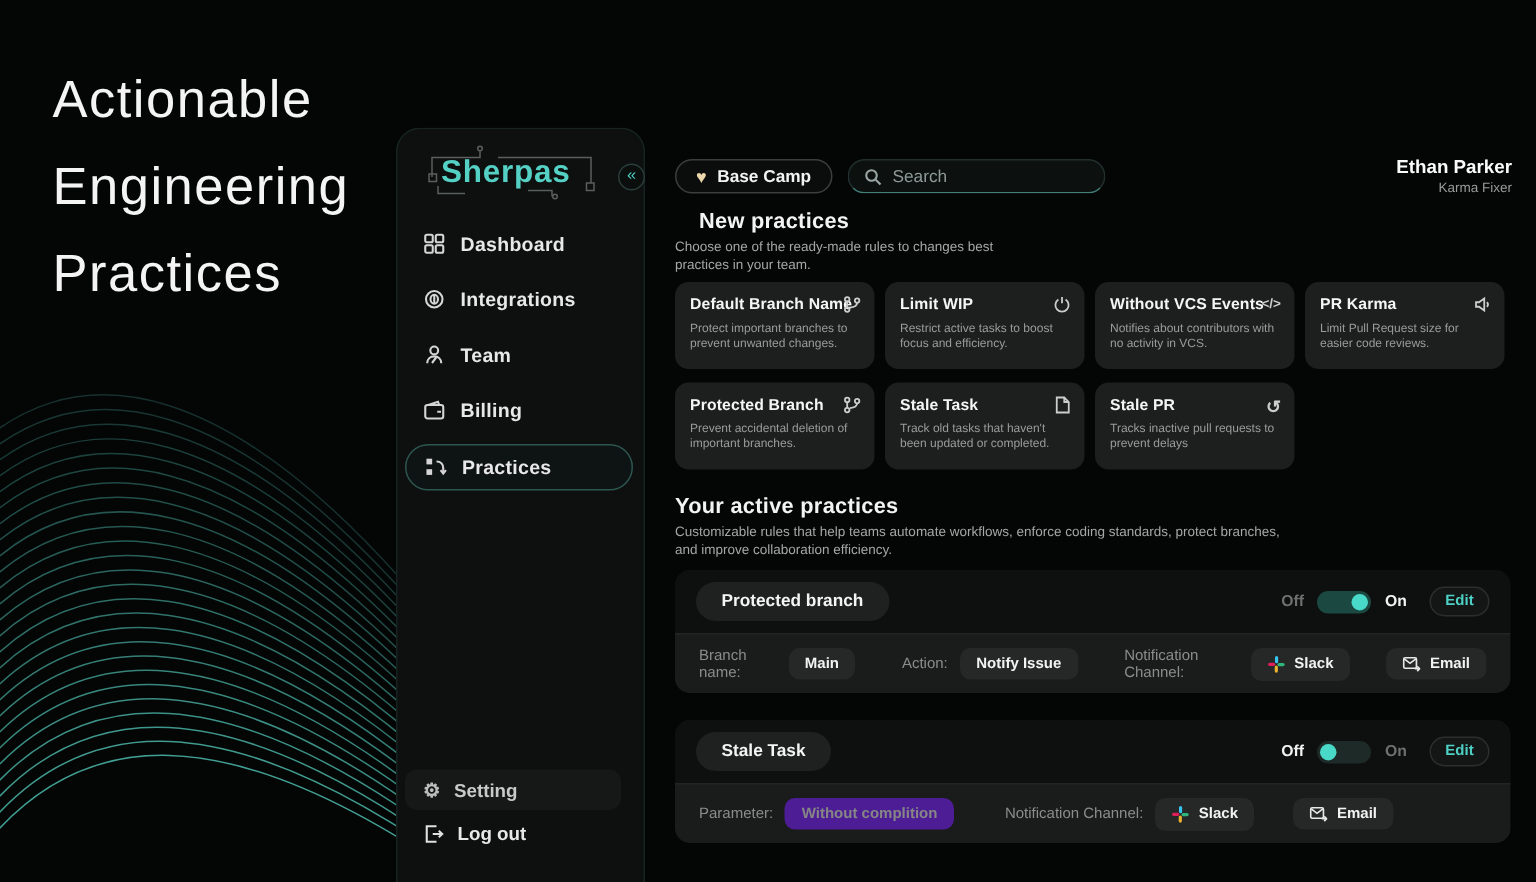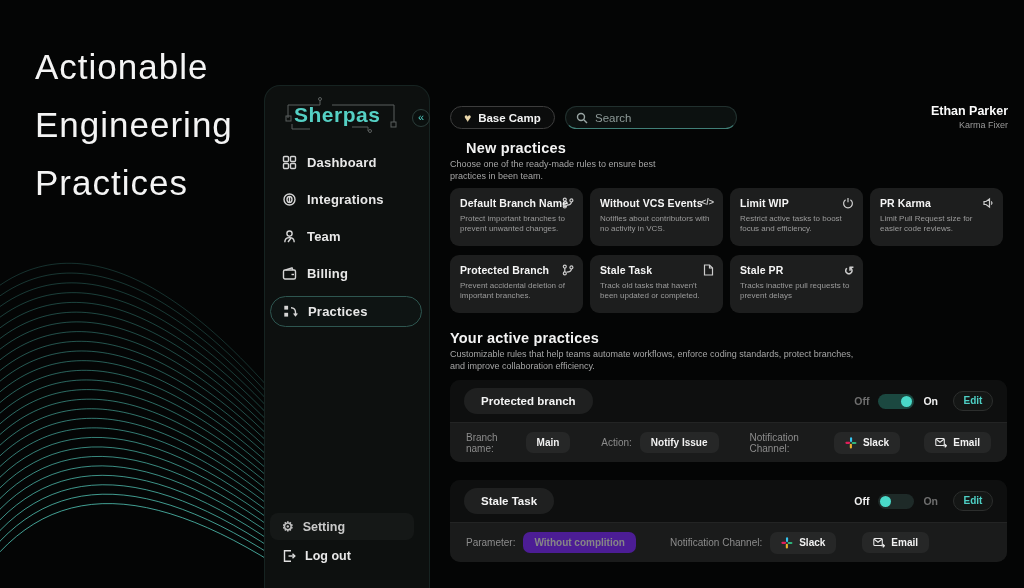--- a/index.html
+++ b/index.html
@@ -234,54 +234,54 @@
     </g>
   </svg>
   <input type="text" placeholder="Search" style="">
 </div>
 <div id="user-info" class="abs">
   <div id="user-name">Ethan Parker</div>
   <div id="user-role">Karma Fixer</div>
 </div>
 
 <div id="np-title" class="abs section-title">New practices</div>
-<div id="np-sub" class="abs section-sub">Choose one of the ready-made rules to ensure best practices in been team.</div>
+<div id="np-sub" class="abs section-sub">Choose one of the ready-made rules to changes best practices in your team.</div>
 
 <div id="card-row-1" class="abs card-row">
   <div class="card">
     <div class="card-title">Default Branch Name</div>
     <span class="card-icon">
       <svg width="12" height="12" viewBox="0 0 12 12">
           <g stroke="#cdcdcd" stroke-width="1.2" fill="none">
         <circle cx="2.8" cy="2.6" r="1.5"></circle>
             <circle cx="2.8" cy="9.4" r="1.5"></circle>
             <circle cx="9.4" cy="3.4" r="1.5"></circle>
         <path d="M2.8 4.1 v3.8"></path>
             <path d="M9.4 4.9 c0 2.4-2.4 3-4.8 3.2"></path>
           </g>
         </svg>
     </span>
     <div class="card-desc">Protect important branches to prevent unwanted changes.</div>
   </div>
   <div class="card">
-    <div class="card-title">Without VCS Events</div>
-    <span class="card-icon">&lt;/&gt;</span>
-    <div class="card-desc">Notifies about contributors with no activity in VCS.</div>
-  </div>
-  <div class="card">
     <div class="card-title">Limit WIP</div>
     <span class="card-icon">
       <svg width="12" height="12" viewBox="0 0 12 12">
           <g stroke="#cdcdcd" stroke-width="1.2" fill="none">
         <path d="M3.6 2.7 a4.4 4.4 0 1 0 4.8 0"></path>
             <path d="M6 1 v4.2"></path>
           </g>
         </svg>
     </span>
     <div class="card-desc">Restrict active tasks to boost focus and efficiency.</div>
+  </div>
+  <div class="card">
+    <div class="card-title">Without VCS Events</div>
+    <span class="card-icon">&lt;/&gt;</span>
+    <div class="card-desc">Notifies about contributors with no activity in VCS.</div>
   </div>
   <div class="card">
     <div class="card-title">PR Karma</div>
     <span class="card-icon">
       <svg width="12" height="12" viewBox="0 0 12 12">
           <g stroke="#cdcdcd" stroke-width="1.2" fill="none">
         <path d="M2 4.5 h2 L7.5 2 v8 L4 7.5 H2 z"></path>
             <path d="M9.3 4.4 a2.4 2.4 0 0 1 0 3.2"></path>
           </g>
         </svg>

